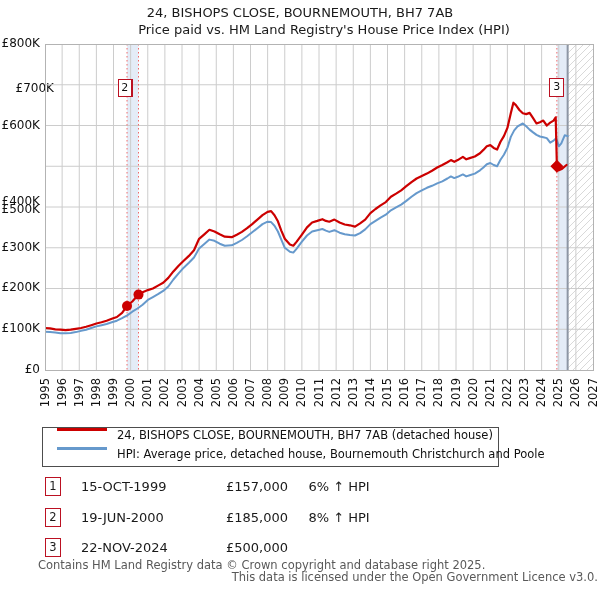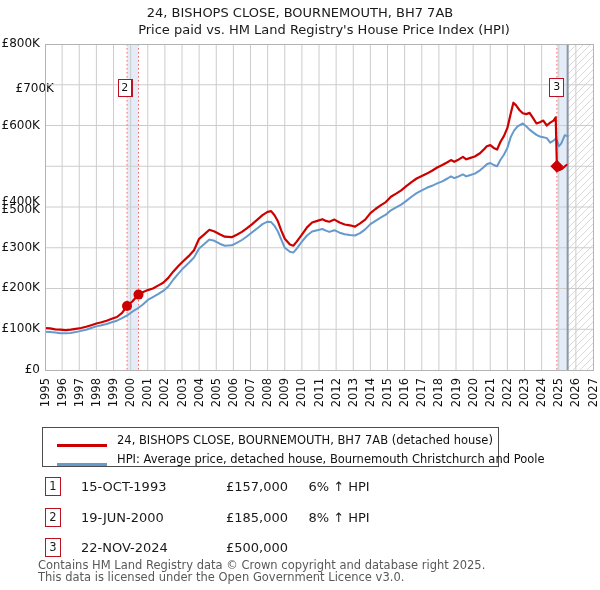--- a/index.html
+++ b/index.html
@@ -13,32 +13,32 @@
           transform:rotate(-90deg);transform-origin:100% 0;}
   #plot{position:absolute;left:45px;top:44px;}
   .marker-label{position:absolute;background:#fff;border:1.5px solid #bb1122;color:#111;
                 font-size:11px;text-align:center;box-sizing:border-box;}
   .pairbox{width:14px;height:18px;line-height:15px;display:inline-block;vertical-align:top;}
   #marker-pair{position:absolute;top:79px;display:flex;}
   #marker-pair .pairbox + .pairbox{margin-left:-1.5px;}
   #marker3{width:15px;height:19px;line-height:16px;top:78px;}
   #legend{position:absolute;left:42px;top:427px;width:457px;height:40px;border:1px solid #4d4d4d;
           box-sizing:border-box;display:flex;flex-direction:column;justify-content:center;background:#fff;}
-  .legend-row{display:flex;align-items:flex-end;height:19px;}
+  .legend-row{display:flex;align-items:flex-start;height:19px;}
   .legend-swatch{width:50px;height:0;border-top-width:3px;border-top-style:solid;margin-left:14px;flex:none;}
   .legend-text{margin-left:10px;font-size:11.5px;white-space:nowrap;color:#111;}
   .sale-row{position:absolute;left:45px;display:flex;align-items:center;height:19px;}
   .sale-num{width:16px;height:19px;line-height:16px;box-sizing:border-box;border:1.5px solid #bb1122;
             background:#fff;font-size:11.5px;text-align:center;flex:none;}
   .sale-date{width:110px;margin-left:20px;font-size:13px;text-align:left;flex:none;}
   .sale-price{width:97px;font-size:13px;text-align:right;flex:none;}
   .sale-delta{width:102px;font-size:13px;text-align:center;flex:none;white-space:nowrap;}
   .footer-line{position:absolute;left:38px;width:560px;font-size:11.5px;line-height:12px;color:#595959;white-space:nowrap;}
   #footer1{top:559px;}
-  #footer2{top:571px;}
+  #footer2{top:571px;text-align:right;}
 </style>
 </head>
 <body>
 
 <div id="canvas">
   <div id="title1" class="title-line">24, BISHOPS CLOSE, BOURNEMOUTH, BH7 7AB</div>
   <div id="title2" class="title-line">Price paid vs. HM Land Registry's House Price Index (HPI)</div>
 
   <div id="ylabels">
       <span class="ylabel" style="top: 36px;">£800K</span>
@@ -159,21 +159,21 @@
       </div>
       <div class="legend-row">
         <span class="legend-swatch" style="border-top-color: rgb(102, 153, 204);"></span>
         <span class="legend-text">HPI: Average price, detached house, Bournemouth Christchurch and Poole</span>
       </div>
     </div>
 
   <div id="sales-table">
       <div class="sale-row" style="top: 477px;">
         <span class="sale-num">1</span>
-        <span class="sale-date">15-OCT-1993</span>
+        <span class="sale-date">15-OCT-1999</span>
         <span class="sale-price">£157,000</span>
         <span class="sale-delta">6% ↑ HPI</span>
       </div>
       <div class="sale-row" style="top: 507.5px;">
         <span class="sale-num">2</span>
         <span class="sale-date">19-JUN-2000</span>
         <span class="sale-price">£185,000</span>
         <span class="sale-delta">8% ↑ HPI</span>
       </div>
       <div class="sale-row" style="top: 538px;">

